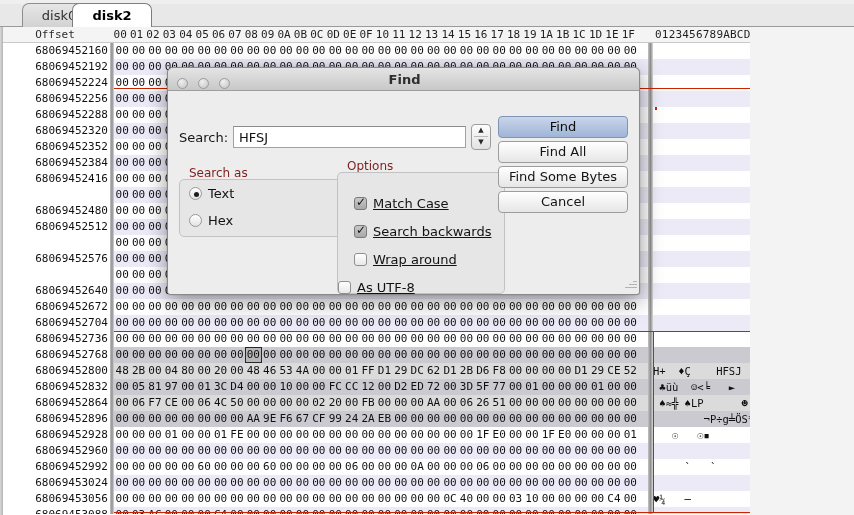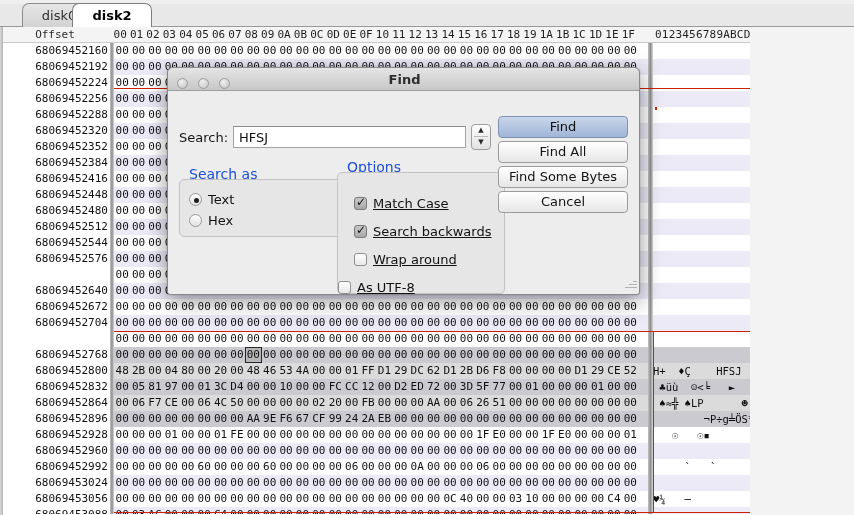--- a/index.html
+++ b/index.html
@@ -249,21 +249,21 @@
     border-radius: 4px;
     text-align: center;
   }
   .stepper .up, .stepper .dn {
     font-size: 7px; line-height: 11px; color: #2a2a2a;
   }
   .stepper .mid { height: 1px; background: #b9b9b9; margin: 0 2px; }
 
   .grouplabel {
     position: absolute;
-    font-size: 14px; color: #1d4ed8;
+    font-size: 12px; color: #7f1d1d;
     background: #ededed;
     padding: 0 3px;
   }
   .groupbox {
     position: absolute;
     border: 1px solid #c2c2c2;
     border-radius: 5px;
     background: #e6e6e6;
   }
 
@@ -282,21 +282,21 @@
     vertical-align: -2px;
     margin-right: 6px;
     position: relative;
   }
   .radio.on::after {
     content: "";
     position: absolute; left: 3.5px; top: 3.5px;
     width: 5px; height: 5px; border-radius: 50%;
     background: #1d1d1d;
   }
-  #r-text { left: 21px; top: 101px; }
+  #r-text { left: 21px; top: 95px; }
   #r-hex  { left: 21px; top: 122px; }
 
   .check-row { position: absolute; font-size: 13px; color: #121212; text-decoration: underline; }
   .chk {
     display: inline-block;
     width: 13px; height: 13px;
     border: 1px solid #8f8f8f;
     border-radius: 3px;
     background: linear-gradient(#ffffff,#e8e8e8);
     vertical-align: -2px;
@@ -431,42 +431,40 @@
           <div class="asciicell"></div>
         </div>
         <div class="row odd">
           <div class="offs">68069452416</div>
           <div class="gutter"></div>
           <div class="hexcells"><b>00</b><b>00</b><b>00</b><b>00</b><b>00</b><b>00</b><b>00</b><b>00</b><b>00</b><b>00</b><b>00</b><b>00</b><b>00</b><b>00</b><b>00</b><b>00</b><b>00</b><b>00</b><b>00</b><b>00</b><b>00</b><b>00</b><b>00</b><b>00</b><b>00</b><b>00</b><b>00</b><b>00</b><b>00</b><b>00</b><b>00</b><b>00</b></div>
           <div class="vsep"></div>
           <div class="asciicell"></div>
         </div>
         <div class="row even">
-          <div class="offs">68069452448</div>
           <div class="gutter"></div>
           <div class="hexcells"><b>00</b><b>00</b><b>00</b><b>00</b><b>00</b><b>00</b><b>00</b><b>00</b><b>00</b><b>00</b><b>00</b><b>00</b><b>00</b><b>00</b><b>00</b><b>00</b><b>00</b><b>00</b><b>00</b><b>00</b><b>00</b><b>00</b><b>00</b><b>00</b><b>00</b><b>00</b><b>00</b><b>00</b><b>00</b><b>00</b><b>00</b><b>00</b></div>
           <div class="vsep"></div>
           <div class="asciicell"></div>
         </div>
         <div class="row odd">
           <div class="offs">68069452480</div>
           <div class="gutter"></div>
           <div class="hexcells"><b>00</b><b>00</b><b>00</b><b>00</b><b>00</b><b>00</b><b>00</b><b>00</b><b>00</b><b>00</b><b>00</b><b>00</b><b>00</b><b>00</b><b>00</b><b>00</b><b>00</b><b>00</b><b>00</b><b>00</b><b>00</b><b>00</b><b>00</b><b>00</b><b>00</b><b>00</b><b>00</b><b>00</b><b>00</b><b>00</b><b>00</b><b>00</b></div>
           <div class="vsep"></div>
           <div class="asciicell"></div>
         </div>
         <div class="row even">
           <div class="offs">68069452512</div>
           <div class="gutter"></div>
           <div class="hexcells"><b>00</b><b>00</b><b>00</b><b>00</b><b>00</b><b>00</b><b>00</b><b>00</b><b>00</b><b>00</b><b>00</b><b>00</b><b>00</b><b>00</b><b>00</b><b>00</b><b>00</b><b>00</b><b>00</b><b>00</b><b>00</b><b>00</b><b>00</b><b>00</b><b>00</b><b>00</b><b>00</b><b>00</b><b>00</b><b>00</b><b>00</b><b>00</b></div>
           <div class="vsep"></div>
           <div class="asciicell"></div>
         </div>
         <div class="row odd">
-          <div class="offs">68069452544</div>
           <div class="gutter"></div>
           <div class="hexcells"><b>00</b><b>00</b><b>00</b><b>00</b><b>00</b><b>00</b><b>00</b><b>00</b><b>00</b><b>00</b><b>00</b><b>00</b><b>00</b><b>00</b><b>00</b><b>00</b><b>00</b><b>00</b><b>00</b><b>00</b><b>00</b><b>00</b><b>00</b><b>00</b><b>00</b><b>00</b><b>00</b><b>00</b><b>00</b><b>00</b><b>00</b><b>00</b></div>
           <div class="vsep"></div>
           <div class="asciicell"></div>
         </div>
         <div class="row even">
           <div class="offs">68069452576</div>
           <div class="gutter"></div>
           <div class="hexcells"><b>00</b><b>00</b><b>00</b><b>00</b><b>00</b><b>00</b><b>00</b><b>00</b><b>00</b><b>00</b><b>00</b><b>00</b><b>00</b><b>00</b><b>00</b><b>00</b><b>00</b><b>00</b><b>00</b><b>00</b><b>00</b><b>00</b><b>00</b><b>00</b><b>00</b><b>00</b><b>00</b><b>00</b><b>00</b><b>00</b><b>00</b><b>00</b></div>
           <div class="vsep"></div>
@@ -493,20 +491,21 @@
           <div class="asciicell"></div>
         </div>
         <div class="row even">
           <div class="offs">68069452704</div>
           <div class="gutter"></div>
           <div class="hexcells"><b>00</b><b>00</b><b>00</b><b>00</b><b>00</b><b>00</b><b>00</b><b>00</b><b>00</b><b>00</b><b>00</b><b>00</b><b>00</b><b>00</b><b>00</b><b>00</b><b>00</b><b>00</b><b>00</b><b>00</b><b>00</b><b>00</b><b>00</b><b>00</b><b>00</b><b>00</b><b>00</b><b>00</b><b>00</b><b>00</b><b>00</b><b>00</b></div>
           <div class="vsep"></div>
           <div class="asciicell"></div>
         </div>
         <div class="row odd">
+          <div class="offs">68069452736</div>
           <div class="gutter"></div>
           <div class="hexcells"><b>00</b><b>00</b><b>00</b><b>00</b><b>00</b><b>00</b><b>00</b><b>00</b><b>00</b><b>00</b><b>00</b><b>00</b><b>00</b><b>00</b><b>00</b><b>00</b><b>00</b><b>00</b><b>00</b><b>00</b><b>00</b><b>00</b><b>00</b><b>00</b><b>00</b><b>00</b><b>00</b><b>00</b><b>00</b><b>00</b><b>00</b><b>00</b></div>
           <div class="vsep"></div>
           <div class="asciicell"></div>
         </div>
         <div class="row even shaded">
           <div class="offs">68069452768</div>
           <div class="gutter"></div>
           <div class="hexcells"><b>00</b><b>00</b><b>00</b><b>00</b><b>00</b><b>00</b><b>00</b><b>00</b><b class="sel">00</b><b>00</b><b>00</b><b>00</b><b>00</b><b>00</b><b>00</b><b>00</b><b>00</b><b>00</b><b>00</b><b>00</b><b>00</b><b>00</b><b>00</b><b>00</b><b>00</b><b>00</b><b>00</b><b>00</b><b>00</b><b>00</b><b>00</b><b>00</b></div>
           <div class="vsep"></div>

